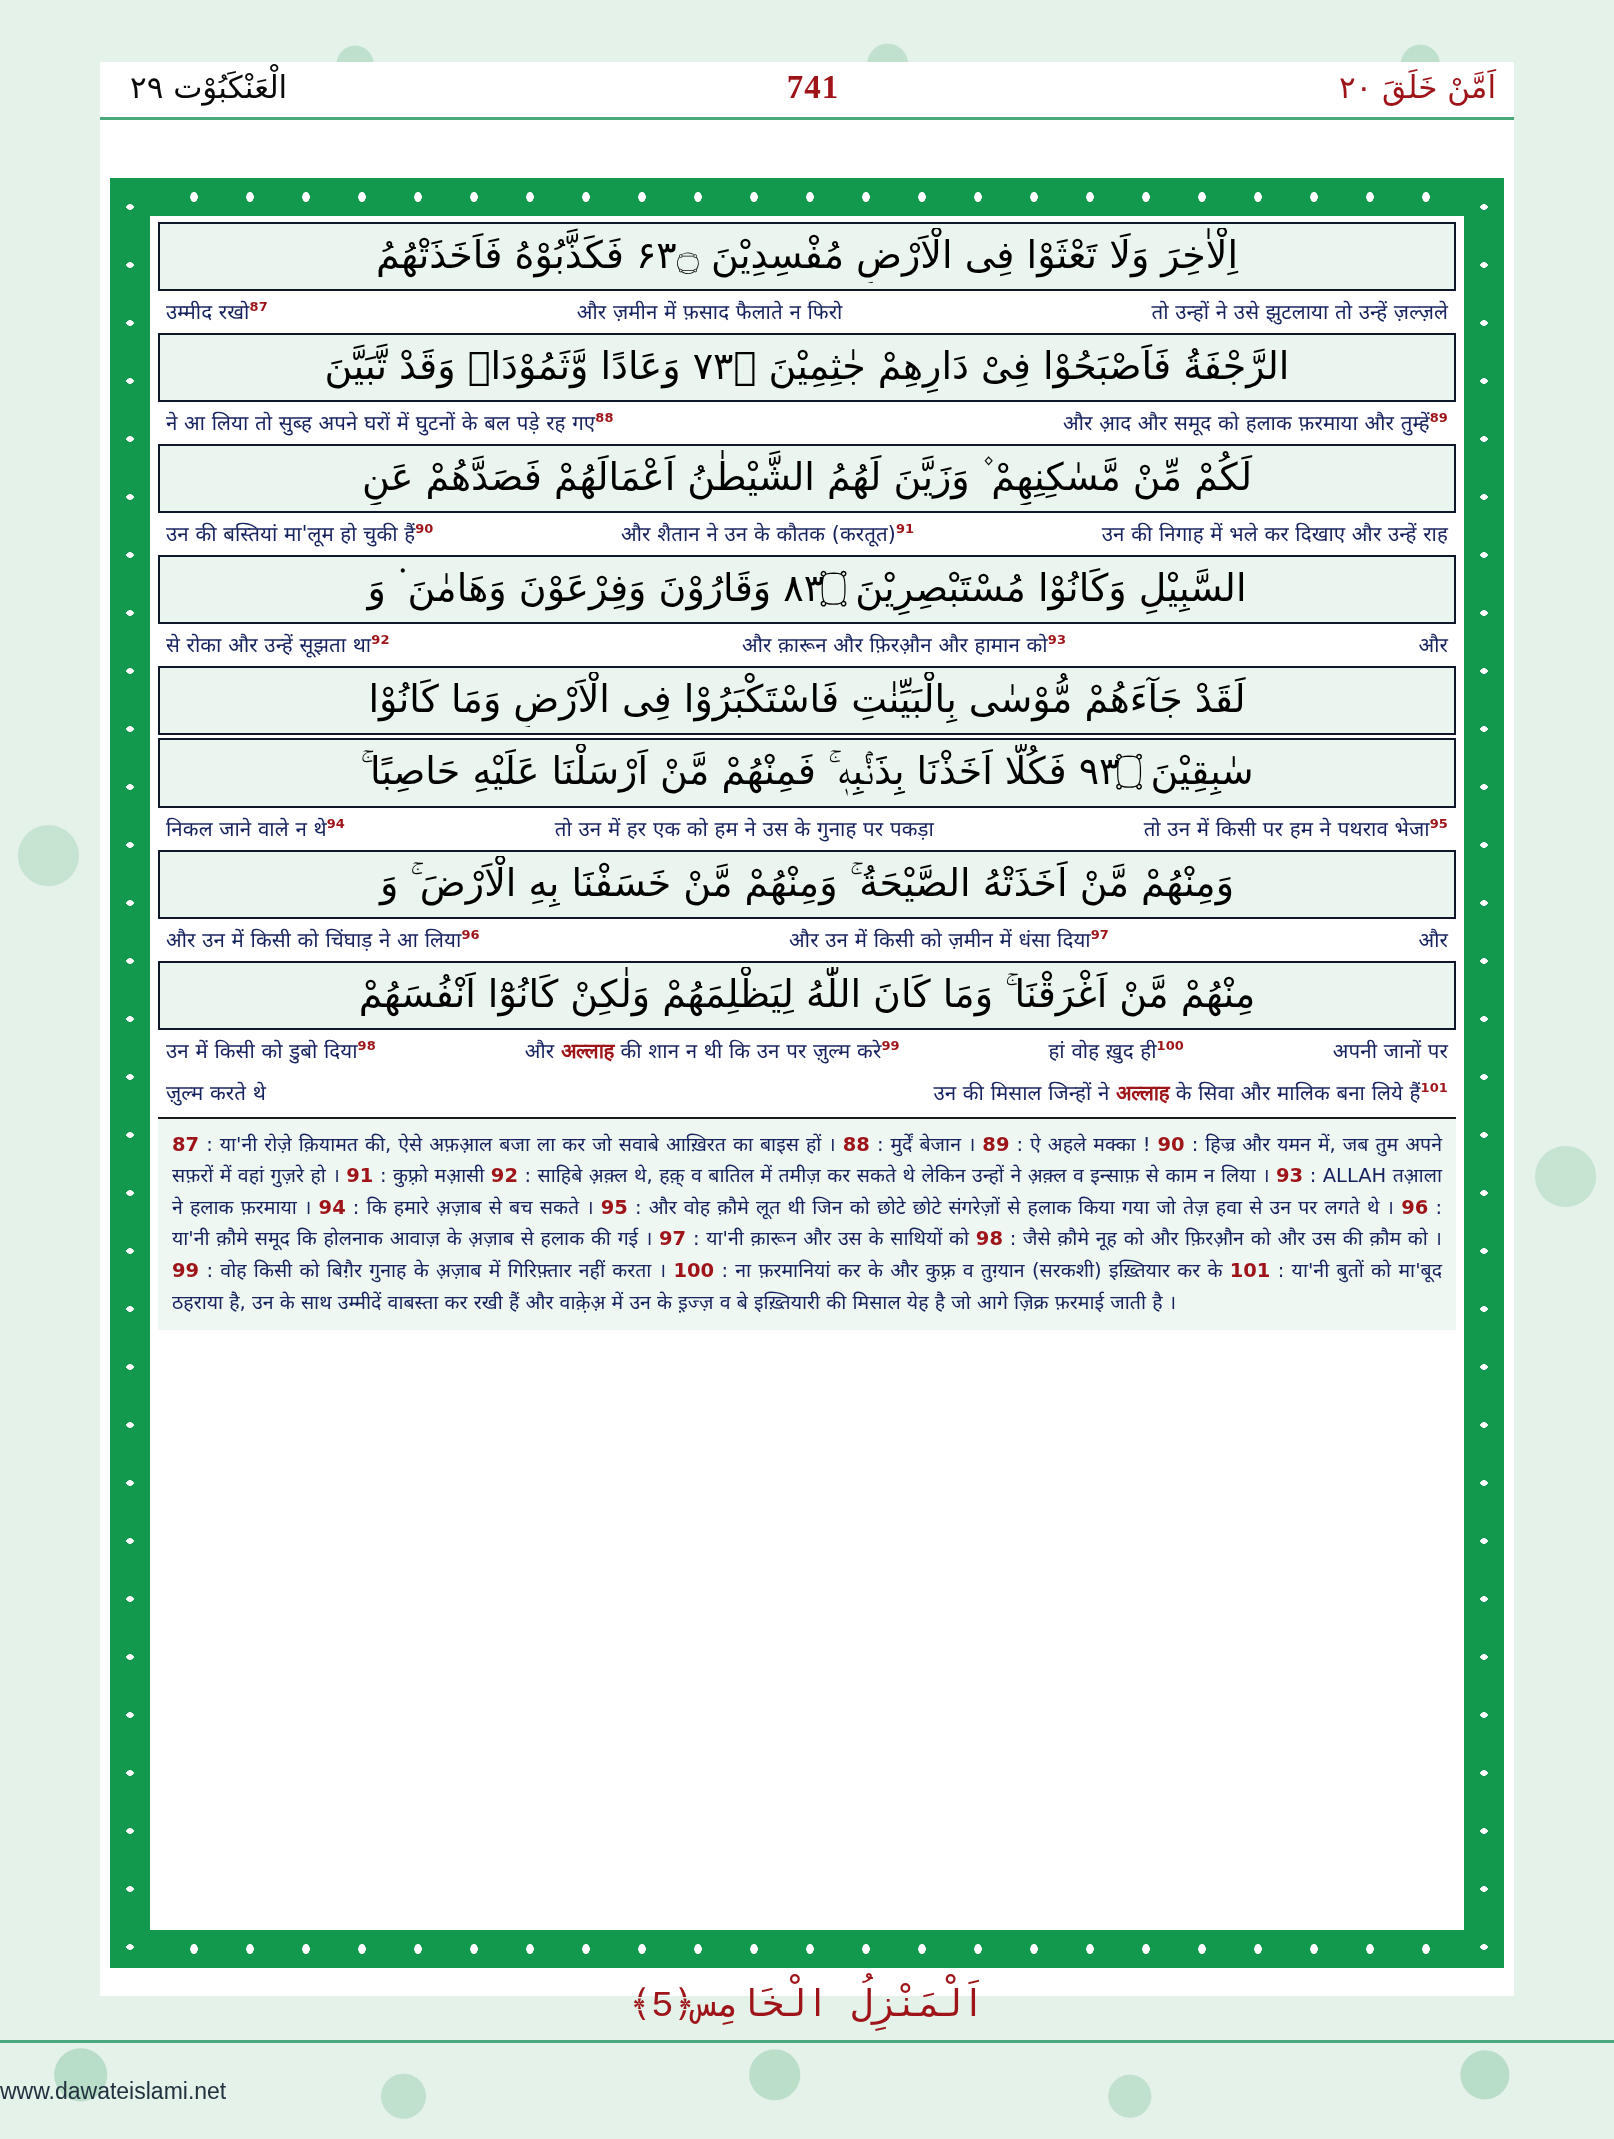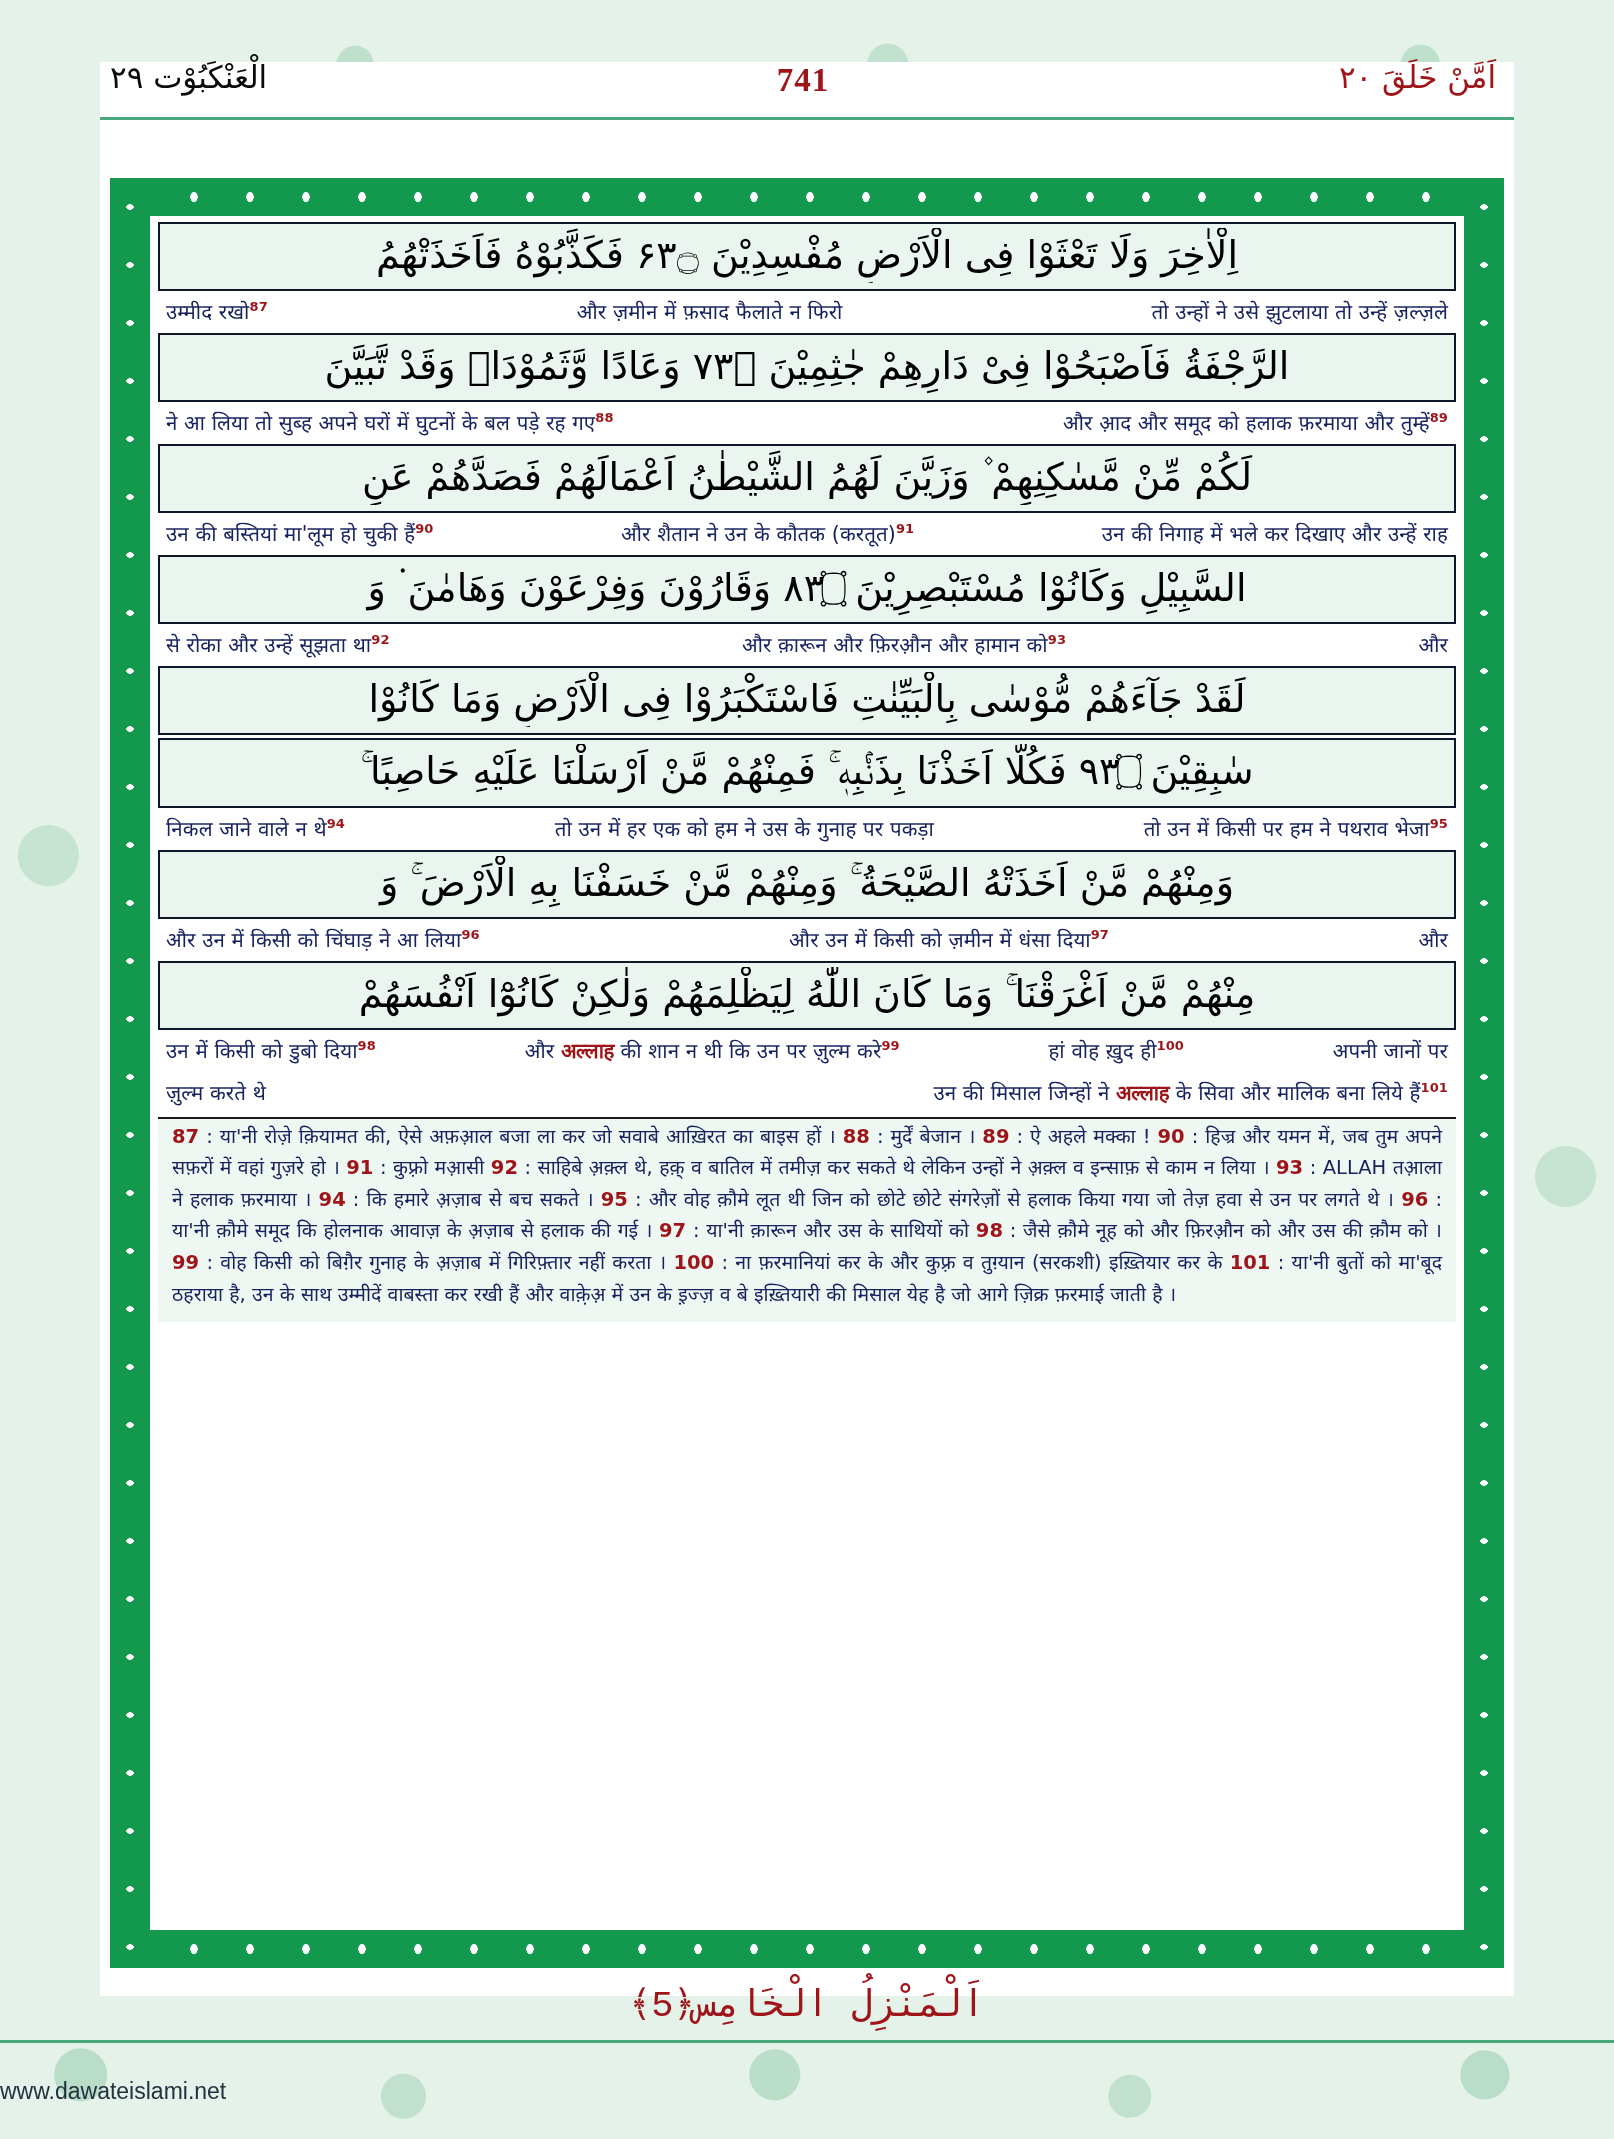--- a/index.html
+++ b/index.html
@@ -54,23 +54,23 @@
   
   .header {
     position: absolute;
     left: 100px;
     top: 62px;
     width: 1414px;
     height: 58px;
     background: #ffffff;
     border-bottom: 3px solid #49a97c;
     display: flex;
-    align-items: flex-start;
+    align-items: center;
     justify-content: space-between;
-    padding: 0 18px 4px 10px;
+    padding: 0 18px 4px 30px;
   }
   .hdr-surah {
     font-family: "DejaVu Sans", sans-serif;
     font-size: 31px;
     color: #0a0a0a;
     direction: rtl;
     white-space: nowrap;
     line-height: 1;
   }
   .hdr-page {
@@ -179,21 +179,21 @@
     font-weight: bold;
     font-family: "DejaVu Serif", serif;
     letter-spacing: -.5px;
   }
 
   
   .footnotes {
     background: #eef7f2;
     border-top: 2px solid #1a1a1a;
     margin-top: 6px;
-    padding: 2px 14px 12px 14px;
+    padding: 10px 14px 12px 14px;
     font-family: "DejaVu Sans", sans-serif;
     font-size: 19.5px;
     line-height: 1.62;
     color: #16225e;
     text-align: justify;
   }
   .footnotes .fn-num {
     color: #9e1418;
     font-weight: bold;
   }

